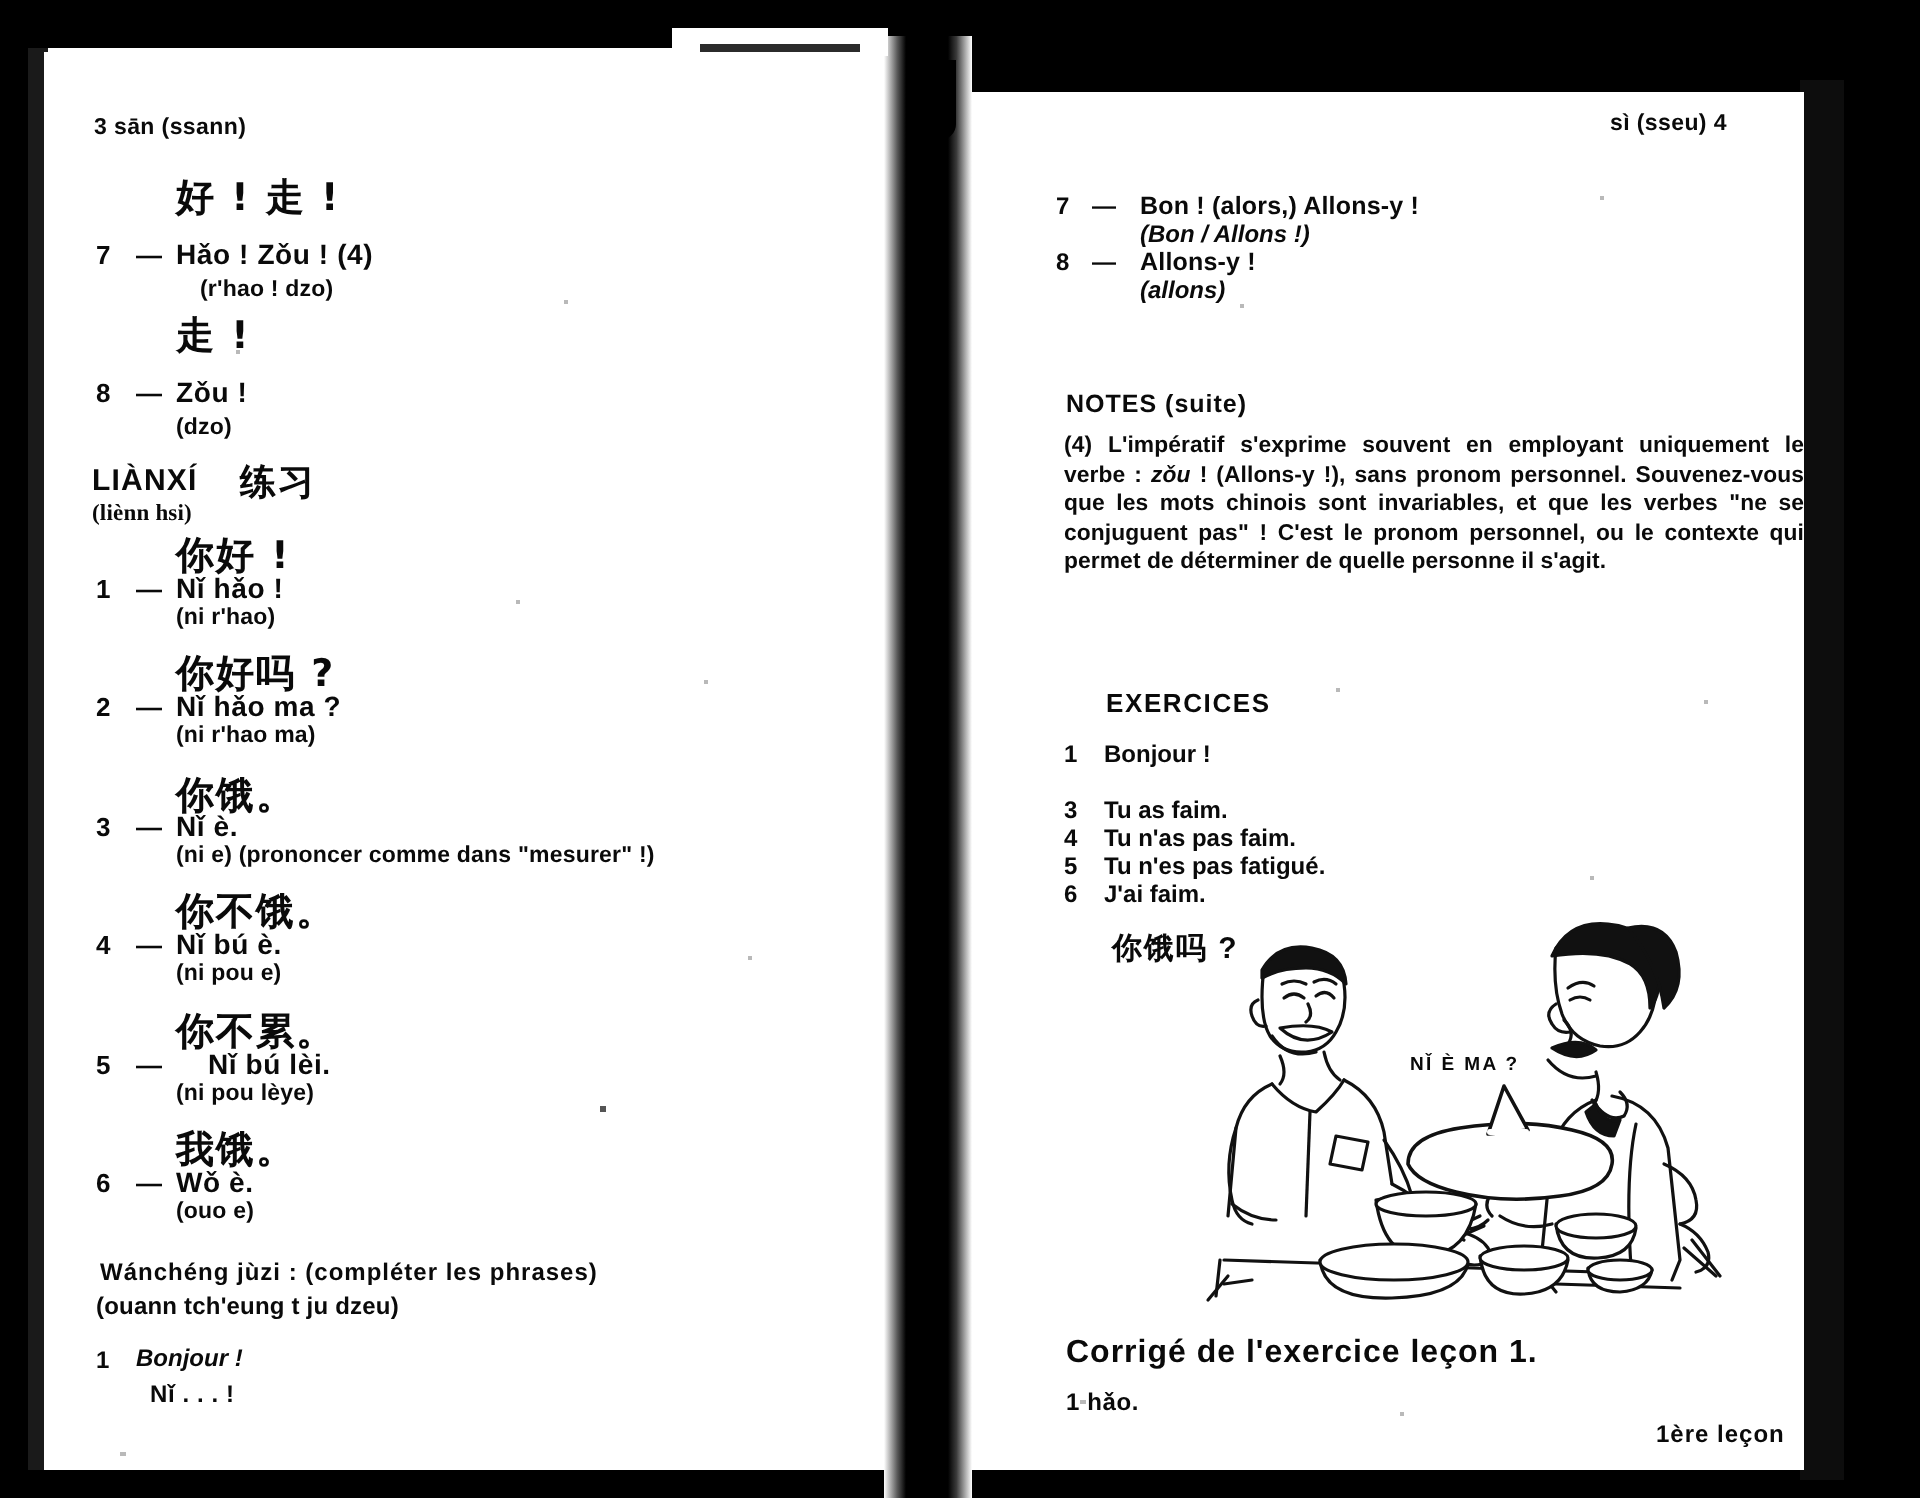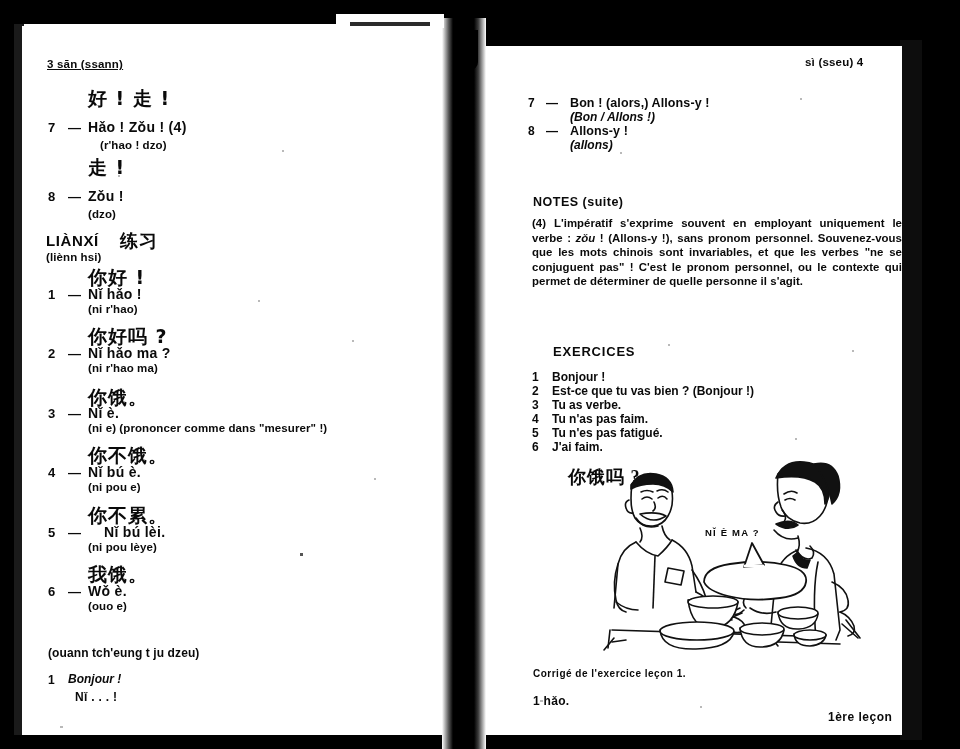--- a/index.html
+++ b/index.html
@@ -195,26 +195,25 @@
     position: absolute;
     left: 705px;
     top: 527px;
     font-size: 9.5px;
     font-weight: bold;
     letter-spacing: 1.2px;
     white-space: nowrap;
   }
   .caption-hanzi {
     position: absolute;
-    font-family: Liberation Serif, serif;
-    font-size: 18px;
+    font-family: Liberation Sans, sans-serif;
+    font-size: 15px;
     font-weight: bold;
     letter-spacing: 1px;
     white-space: nowrap;
-    margin-left: 12px;
   }
 
   
   .speck {
     position: absolute;
     background: #b9b9b9;
     pointer-events: none;
   }
 </style>
 </head>
@@ -248,37 +247,37 @@
   <div class="speck" style="left:374px;top:478px;width:2px;height:2px;"></div>
   <div class="speck" style="left:60px;top:726px;width:3px;height:2px;"></div>
   <div class="speck" style="left:620px;top:152px;width:2px;height:2px;"></div>
   <div class="speck" style="left:800px;top:98px;width:2px;height:2px;"></div>
   <div class="speck" style="left:852px;top:350px;width:2px;height:2px;"></div>
   <div class="speck" style="left:668px;top:344px;width:2px;height:2px;"></div>
   <div class="speck" style="left:795px;top:438px;width:2px;height:2px;"></div>
   <div class="speck" style="left:700px;top:706px;width:2px;height:2px;"></div>
   <div class="speck" style="left:540px;top:700px;width:3px;height:2px;"></div>
 
-  <div class="hdr" style="left:47px;top:58px;text-decoration:underline;">3 sān (ssann)</div>
+  <div class="hdr" style="left:47px;top:58px;">3 sān (ssann)</div>
 
   <div class="hanzi" style="left:88px;top:86px;">好 ! 走 !</div>
   <div class="num" style="left:48px;top:120px;">7</div>
   <div class="dash" style="left:68px;top:120px;">—</div>
   <div class="pinyin" style="left:88px;top:119px;">Hǎo ! Zǒu ! (4)</div>
   <div class="phon" style="left:88px;top:139px;margin-left:12px;">(r'hao ! dzo)</div>
 
   <div class="hanzi" style="left:88px;top:155px;">走 !</div>
   <div class="num" style="left:48px;top:189px;">8</div>
   <div class="dash" style="left:68px;top:189px;">—</div>
   <div class="pinyin" style="left:88px;top:188px;">Zǒu !</div>
   <div class="phon" style="left:88px;top:208px;">(dzo)</div>
 
   <div class="section-title" style="left:46px;top:232px;">LIÀNXÍ</div>
   <div class="hanzi" style="left:120px;top:229px;font-size:18px;">练习</div>
-  <div class="phon" style="left:46px;top:251px;">(liènn hsi)</div>
+  <div class="phon" style="left:46px;top:251px;font-family:Liberation Serif, serif;">(liènn hsi)</div>
 
   <div class="hanzi" style="left:88px;top:265px;">你好 !</div>
   <div class="num" style="left:48px;top:287px;">1</div>
   <div class="dash" style="left:68px;top:287px;">—</div>
   <div class="pinyin" style="left:88px;top:286px;">Nǐ hǎo !</div>
   <div class="phon" style="left:88px;top:303px;text-align:right;">(ni r'hao)</div>
 
   <div class="hanzi" style="left:88px;top:324px;">你好吗 ?</div>
   <div class="num" style="left:48px;top:346px;">2</div>
   <div class="dash" style="left:68px;top:346px;">—</div>
@@ -302,20 +301,21 @@
   <div class="dash" style="left:68px;top:525px;">—</div>
   <div class="pinyin" style="left:88px;top:524px;padding-left:16px;">Nǐ bú lèi.</div>
   <div class="phon" style="left:88px;top:541px;">(ni pou lèye)</div>
 
   <div class="hanzi" style="left:88px;top:562px;">我饿。</div>
   <div class="num" style="left:48px;top:584px;">6</div>
   <div class="dash" style="left:68px;top:584px;">—</div>
   <div class="pinyin" style="left:88px;top:583px;">Wǒ è.</div>
   <div class="phon" style="left:88px;top:600px;">(ouo e)</div>
 
+  <div class="blocktitle" style="left:50px;top:629px;font-size:12px;">Wánchéng jùzi : (compléter les phrases)</div>
   <div class="phon" style="left:48px;top:646px;font-size:12px;">(ouann tch'eung t ju dzeu)</div>
   <div class="num" style="left:48px;top:673px;font-size:12px;">1</div>
   <div class="fr-it" style="left:68px;top:672px;">Bonjour !</div>
   <div class="pinyin" style="left:75px;top:690px;font-size:12px;">Nǐ  . . .   !</div>
 
   <div class="hdr" style="left:805px;top:56px;">sì (sseu) 4</div>
 
   <div class="num" style="left:528px;top:96px;font-size:12px;">7</div>
   <div class="dash" style="left:546px;top:96px;font-size:12px;">—</div>
   <div class="fr" style="left:570px;top:96px;font-size:12.5px;">Bon ! (alors,) Allons-y !</div>
@@ -329,25 +329,22 @@
   <div class="blocktitle" style="left:533px;top:195px;font-size:12.5px;">NOTES (suite)</div>
   <div class="note-body" style="left:532px;top:216px;width:370px;">
     <span>(4)</span><span>&nbsp;</span><span>L'impératif s'exprime souvent en employant uniquement le verbe : </span><i>zǒu</i><span> ! (Allons-y !), sans pronom personnel. Souvenez-vous que les mots chinois sont invariables, et que les verbes "ne se conjuguent pas" ! C'est le pronom personnel, ou le contexte qui permet de déterminer de quelle personne il s'agit.</span>
   </div>
 
   <div class="blocktitle" style="left:533px;top:344px;font-size:13px;letter-spacing:0.8px;padding-left:20px;">EXERCICES</div>
 
   <div class="ex-row" style="left:532px;top:370px;">
     <span class="n">1</span><span>Bonjour !</span>
   </div>
-  <div class="ex-row" style="left:532px;top:384px;">
-    <span class="n">2</span><span>Est-ce que tu vas bien ? (Bonjour !)</span>
-  </div>
   <div class="ex-row" style="left:532px;top:398px;">
-    <span class="n">3</span><span>Tu as verbe.</span>
+    <span class="n">3</span><span>Tu as faim.</span>
   </div>
   <div class="ex-row" style="left:532px;top:412px;">
     <span class="n">4</span><span>Tu n'as pas faim.</span>
   </div>
   <div class="ex-row" style="left:532px;top:426px;">
     <span class="n">5</span><span>Tu n'es pas fatigué.</span>
   </div>
   <div class="ex-row" style="left:532px;top:440px;">
     <span class="n">6</span><span>J'ai faim.</span>
   </div>
@@ -460,18 +457,18 @@
 
         <path d="M112 130 q0 -14 26 -18 q32 -5 56 1 q22 5 20 17 q-2 13 -26 16 q-28 4 -52 -2 q-20 -5 -24 -14 z" fill="#fff" stroke="#111" stroke-width="1.8"></path>
         <path d="M152 115 l8 -24 l12 22 z" fill="#fff" stroke="#111" stroke-width="1.8"></path>
         <path d="M153 114 l18 0" stroke="#fff" stroke-width="3"></path>
       </g>
     </svg>
   </div>
 
   <div class="bubble-text">NǏ È MA ?</div>
 
-  <div class="blocktitle" style="left:533px;top:668px;font-size:10px;">Corrigé de l'exercice leçon 1.</div>
+  <div class="blocktitle" style="left:533px;top:668px;font-size:16px;">Corrigé de l'exercice leçon 1.</div>
   <div class="pinyin" style="left:533px;top:694px;font-size:12px;">1 hǎo.</div>
 
   <div class="blocktitle" style="left:828px;top:710px;font-size:12px;">1ère leçon</div>
 
 </div>
 
 </body></html>

